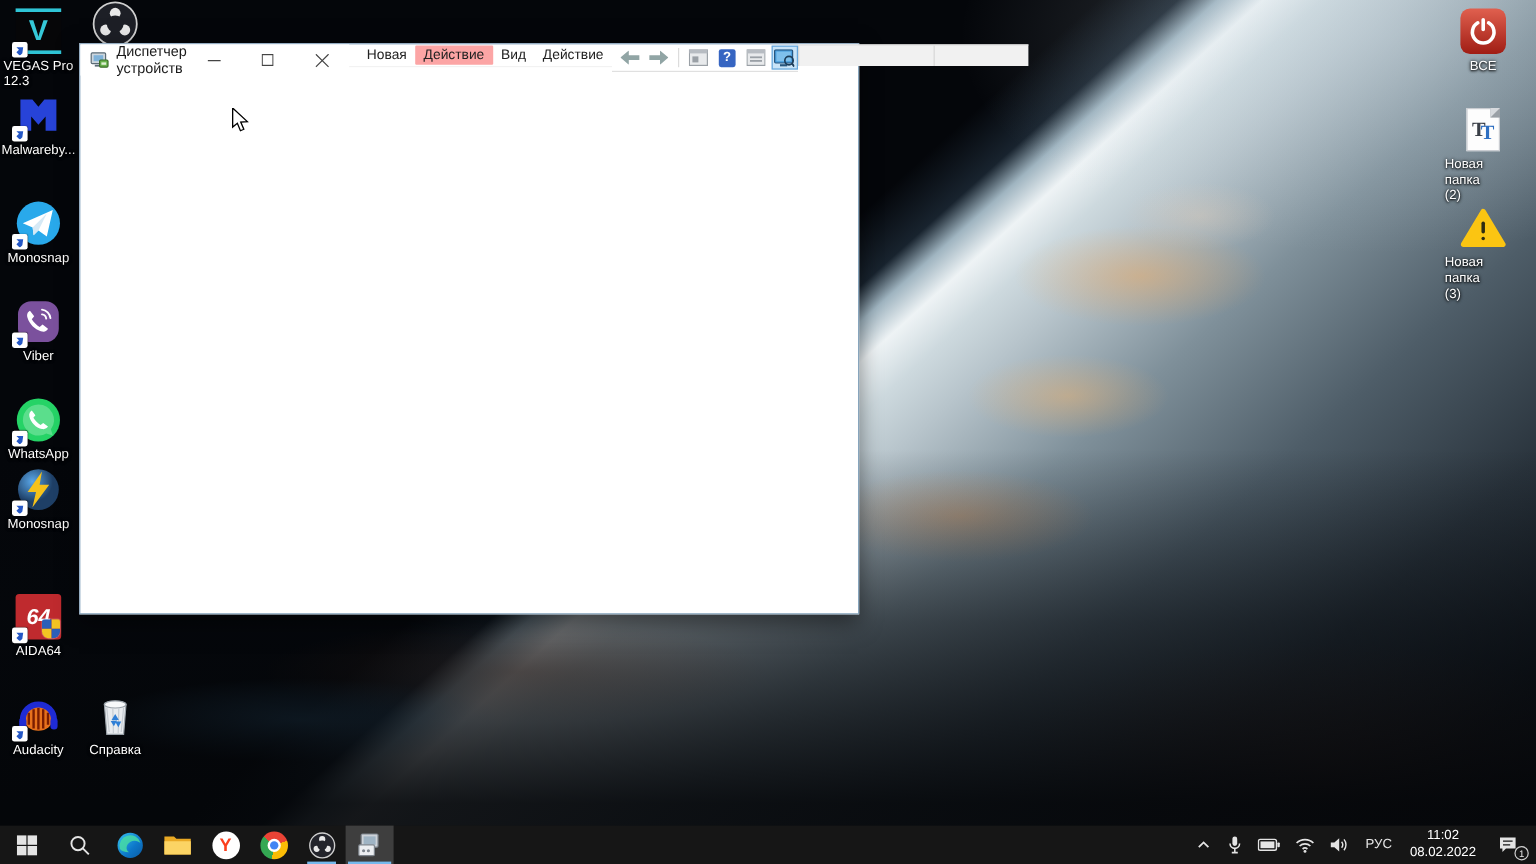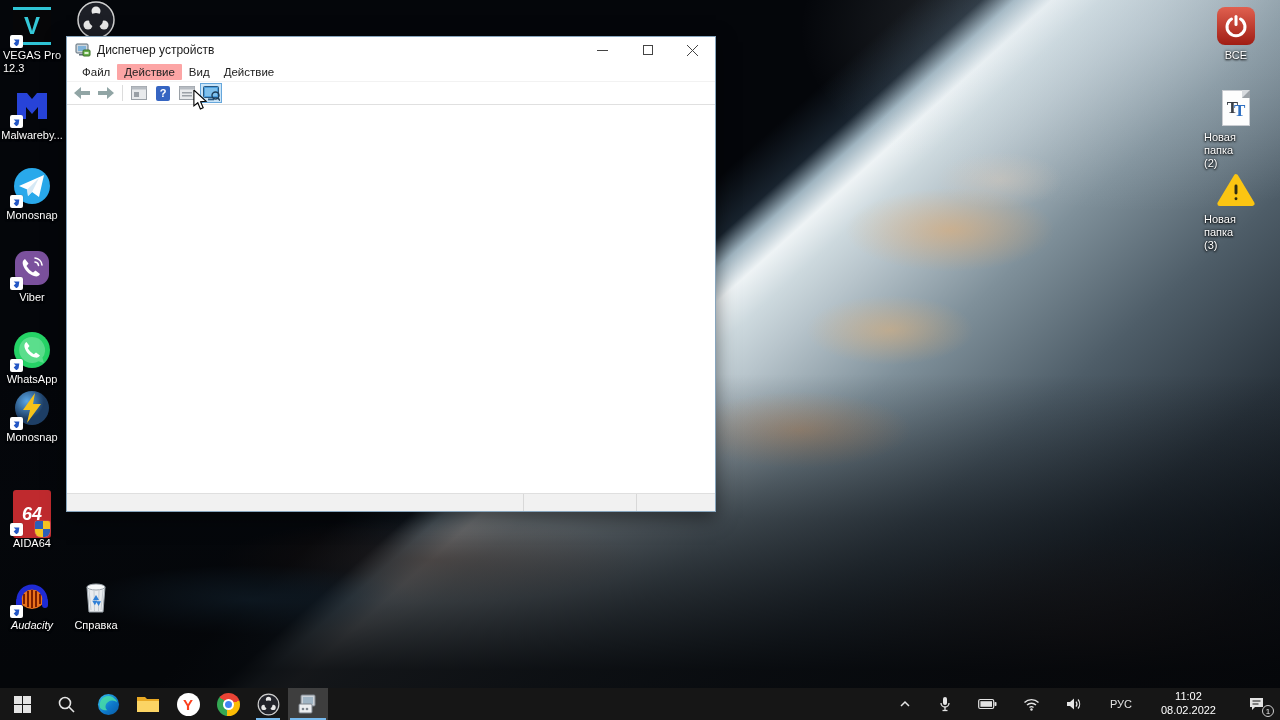--- a/index.html
+++ b/index.html
@@ -30,21 +30,21 @@
   .dimg { width:40px; height:40px; position:relative; display:flex;
           align-items:center; justify-content:center; }
   .dlabel { font-size:11px; color:#fff; line-height:1.2;
             text-shadow:0 1px 2px #000, 0 0 3px rgba(0,0,0,.9); }
   .shortcut { position:absolute; left:-2px; bottom:-2px; width:13px; height:13px;
               background:#fff; border-radius:2px; box-shadow:0 0 1px rgba(0,0,0,.6);
               display:flex; align-items:center; justify-content:center; }
   .vegas-box { width:38px; height:38px; background:#060608; border-top:3px solid #2fc4d6;
                border-bottom:3px solid #2fc4d6; display:flex; align-items:center;
                justify-content:center; color:#35c8d8; font-weight:bold; font-size:24px; }
-  .aida-box { width:38px; height:48px; background:#bf2a2e; border-radius:3px; position:relative;
+  .aida-box { width:38px; height:38px; background:#bf2a2e; border-radius:3px; position:relative;
               display:flex; align-items:center; justify-content:center; color:#fff;
               font-weight:bold; font-style:italic; font-size:18px; }
   .aida-shield { position:absolute; right:1px; bottom:1px; width:15px; height:16px;
                  border-radius:2px 2px 6px 6px; overflow:hidden; display:grid;
                  grid-template-columns:1fr 1fr; grid-template-rows:1fr 1fr;
                  box-shadow:0 0 1px #fff; }
   .aida-shield i:nth-child(1){background:#2b5fb8}.aida-shield i:nth-child(2){background:#f3c423}
   .aida-shield i:nth-child(3){background:#f3c423}.aida-shield i:nth-child(4){background:#2b5fb8}
   .power-box { width:38px; height:38px; border-radius:8px;
                background:linear-gradient(#e0604f,#a01d14); display:flex;
@@ -53,21 +53,21 @@
            position:relative; display:flex; align-items:center; justify-content:center;
            font-family:"Liberation Serif", serif; }
   .ttdoc .fold { position:absolute; top:-1px; right:-1px; width:0; height:0;
                  border-left:8px solid #d7dade; border-top:8px solid #9aa0a6; transform:rotate(90deg); }
   .tt1 { color:#3a3f47; font-size:17px; font-weight:bold; }
   .tt2 { color:#2e6fc2; font-size:17px; font-weight:bold; margin-left:-4px; margin-top:5px; }
 
   
   .win { position:absolute; left:66px; top:36px; width:650px; height:476px;
          background:#fff; border:1px solid #87a5bd; box-shadow:0 6px 18px rgba(0,0,0,.5);
-         display:flex; flex-direction:column; z-index:5; }
+         display:flex; flex-direction:row; z-index:5; }
   .titlebar { height:26px; display:flex; align-items:center; background:#fff; }
   .title-ic { margin-left:8px; }
   .title-txt { font-size:12px; color:#1a1a1a; margin-left:6px; flex:1; }
   .wctl { width:45px; height:26px; display:flex; align-items:center; justify-content:center; }
   .menubar { height:19px; display:flex; align-items:center; padding-left:8px;
              font-size:11.5px; color:#222; border-bottom:1px solid #f2f2f2; }
   .menu-item { padding:2px 7px; border-radius:1px; }
   .menu-item.active { background:#fca5a5; }
   .toolbar { height:23px; display:flex; align-items:center; padding-left:4px; gap:2px;
              border-bottom:1px solid #e0e0e0; }
@@ -92,21 +92,21 @@
   .taskbar { position:absolute; left:0; bottom:0; width:1280px; height:32px;
              background:#161616; display:flex; align-items:stretch; z-index:20; }
   .tb-left { display:flex; align-items:stretch; }
   .task-btn { width:44px; display:flex; align-items:center; justify-content:center;
               position:relative; }
   .task-btn.app { width:40px; }
   .task-btn.running::after { content:""; position:absolute; bottom:0; left:8px; right:8px;
               height:2px; background:#76b9ed; }
   .task-btn.active-app { background:#3e3e3e; }
   .task-btn.active-app::after { left:2px; right:2px; }
-  .tb-right { margin-left:auto; display:flex; align-items:center; gap:16px; padding-right:4px; }
+  .tb-right { margin-left:auto; display:flex; align-items:center; gap:2px; padding-right:4px; }
   .tray-btn { height:32px; display:flex; align-items:center; justify-content:center;
               padding:0 5px; color:#e4e4e4; }
   .lang { font-size:11px; padding:0 7px; }
   .clock { font-size:11px; line-height:1.25; text-align:center; padding:0 6px; color:#fff; }
   .notif { position:relative; }
   .notif .badge { position:absolute; right:2px; bottom:3px; width:12px; height:12px;
                   border:1px solid #cfcfcf; border-radius:50%; background:#161616;
                   color:#e8e8e8; font-size:8px; display:flex; align-items:center;
                   justify-content:center; }
 </style>
@@ -138,21 +138,21 @@
             <path d="M1 8 L1 4 L4 4 L4 1 L8 5 L4 8 Z" fill="#2457c5" transform="rotate(-45 4.5 4.5)"></path>
           </svg>
       </span>
     </div>
     <div class="dlabel">
       <div>VEGAS Pro</div>
       <div>12.3</div>
     </div>
   </div>
 
-  <div class="dicon" style="left:0px; top:86px;">
+  <div class="dicon" style="left:0px; top:76px;">
     <div class="dimg">
       <svg width="40" height="40" viewBox="0 0 40 40">
         <path d="M5 7 h10 l5 6 5 -6 h10 v26 h-9 v-12 l-6 7 -6 -7 v12 H5 Z" fill="#2743d8"></path>
       </svg>
       <span class="shortcut">
         <svg width="9" height="9" viewBox="0 0 9 9">
             <path d="M1 8 L1 4 L4 4 L4 1 L8 5 L4 8 Z" fill="#2457c5" transform="rotate(-45 4.5 4.5)"></path>
           </svg>
       </span>
     </div>
@@ -242,21 +242,21 @@
       </div>
       <span class="shortcut">
         <svg width="9" height="9" viewBox="0 0 9 9">
             <path d="M1 8 L1 4 L4 4 L4 1 L8 5 L4 8 Z" fill="#2457c5" transform="rotate(-45 4.5 4.5)"></path>
           </svg>
       </span>
     </div>
     <div class="dlabel">AIDA64</div>
   </div>
 
-  <div class="dicon" style="left:0px; top:576px;font-style:italic;">
+  <div class="dicon" style="left:0px; top:576px;">
     <div class="dimg">
       <svg width="40" height="40" viewBox="0 0 40 40">
         <ellipse cx="20" cy="23" rx="12" ry="10" fill="#e8721c"></ellipse>
         <path d="M12 18 v10 M16 15 v16 M20 14 v18 M24 15 v16 M28 18 v10" stroke="#7a1d00" stroke-width="2"></path>
         <path d="M7 24 a13 13 0 0 1 26 0" stroke="#1f2bd4" stroke-width="5" fill="none"></path>
         <rect x="4" y="22" width="6" height="10" rx="3" fill="#1f2bd4"></rect>
         <rect x="30" y="22" width="6" height="10" rx="3" fill="#1f2bd4"></rect>
       </svg>
       <span class="shortcut">
         <svg width="9" height="9" viewBox="0 0 9 9">
@@ -342,21 +342,21 @@
           </svg>
       </div>
       <div class="wctl">
         <svg width="11" height="11" viewBox="0 0 11 11">
             <path d="M0 0 L11 11 M11 0 L0 11" stroke="#444" stroke-width="1"></path>
           </svg>
       </div>
     </div>
 
     <div class="menubar">
-      <span class="menu-item">Файл</span>
+      <span class="menu-item">Новая</span>
       <span class="menu-item active">Действие</span>
       <span class="menu-item">Вид</span>
       <span class="menu-item">Действие</span>
     </div>
 
     <div class="toolbar">
       <div class="tb-btn">
         <svg width="16" height="12" viewBox="0 0 16 12">
           <path d="M7 0 L0 6 L7 12 L7 8 L16 8 L16 4 L7 4 Z" fill="#91a5a5"></path>
         </svg>

